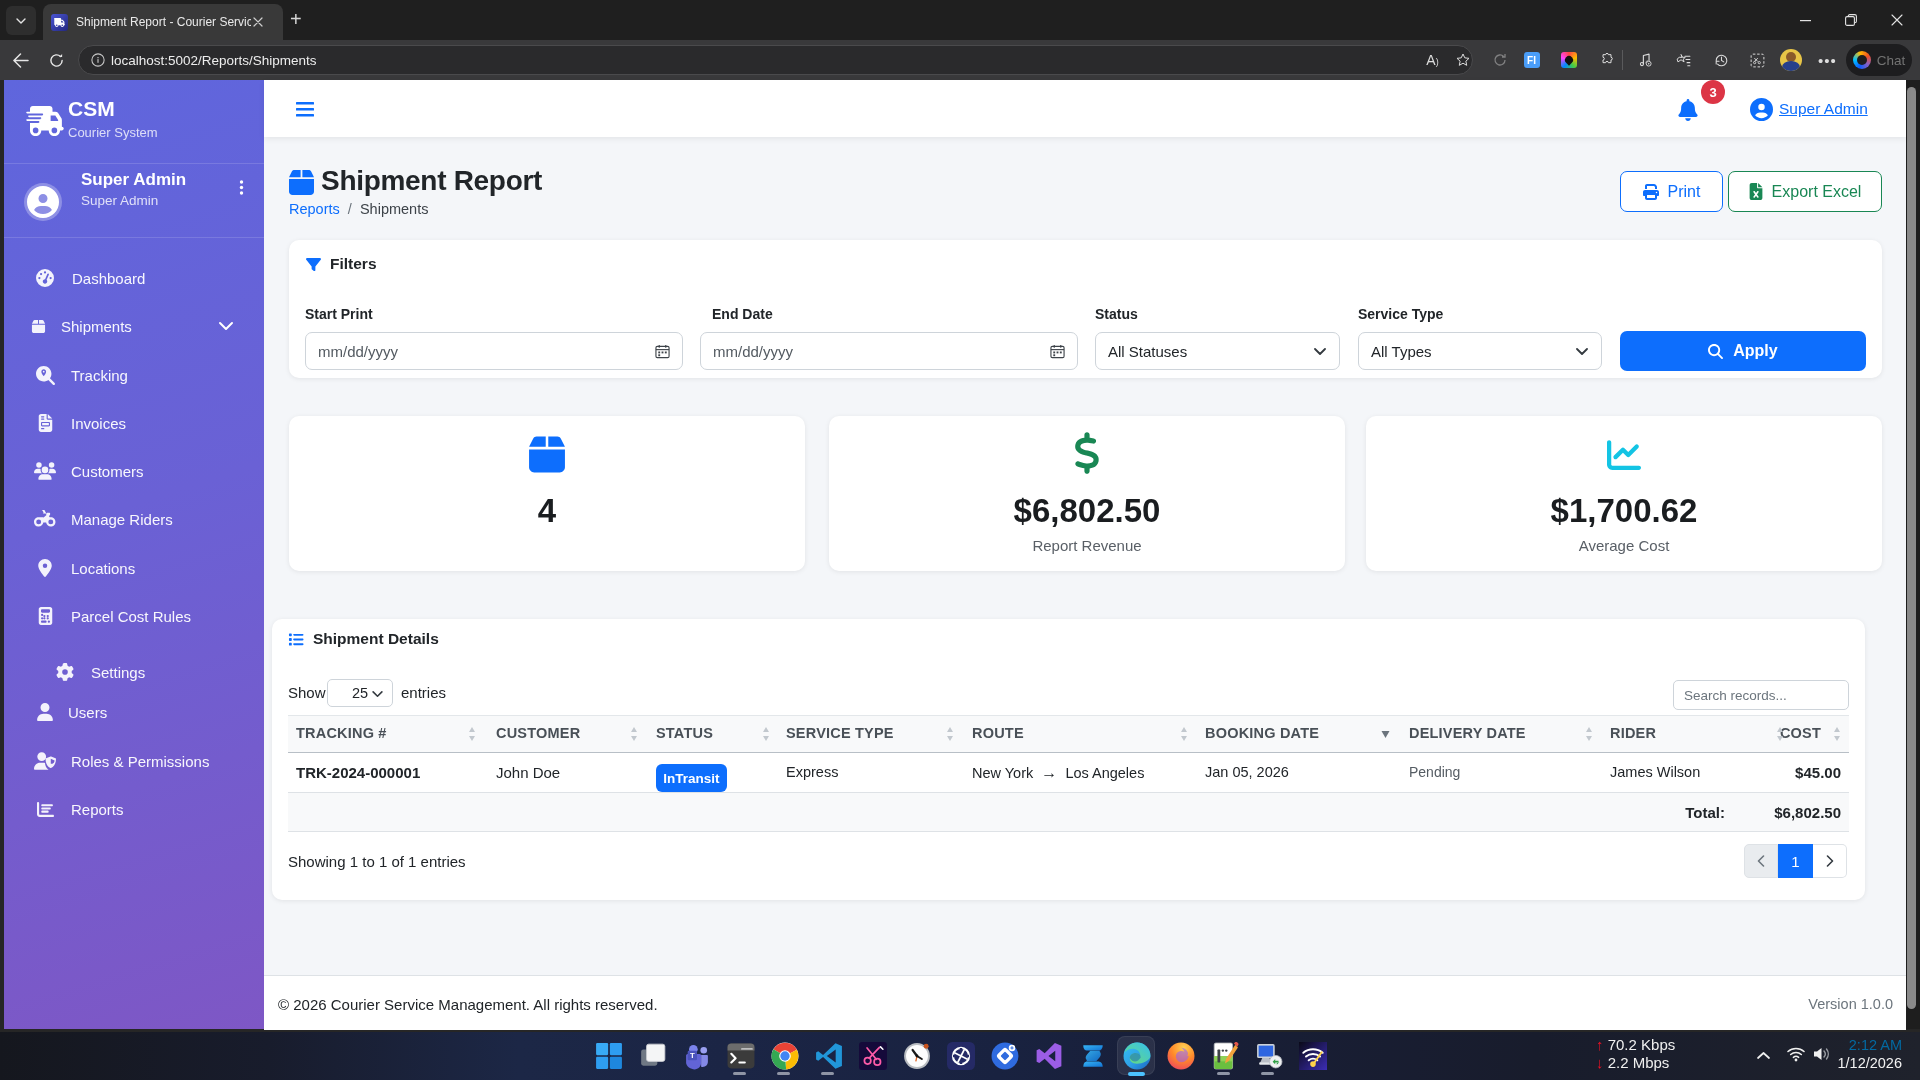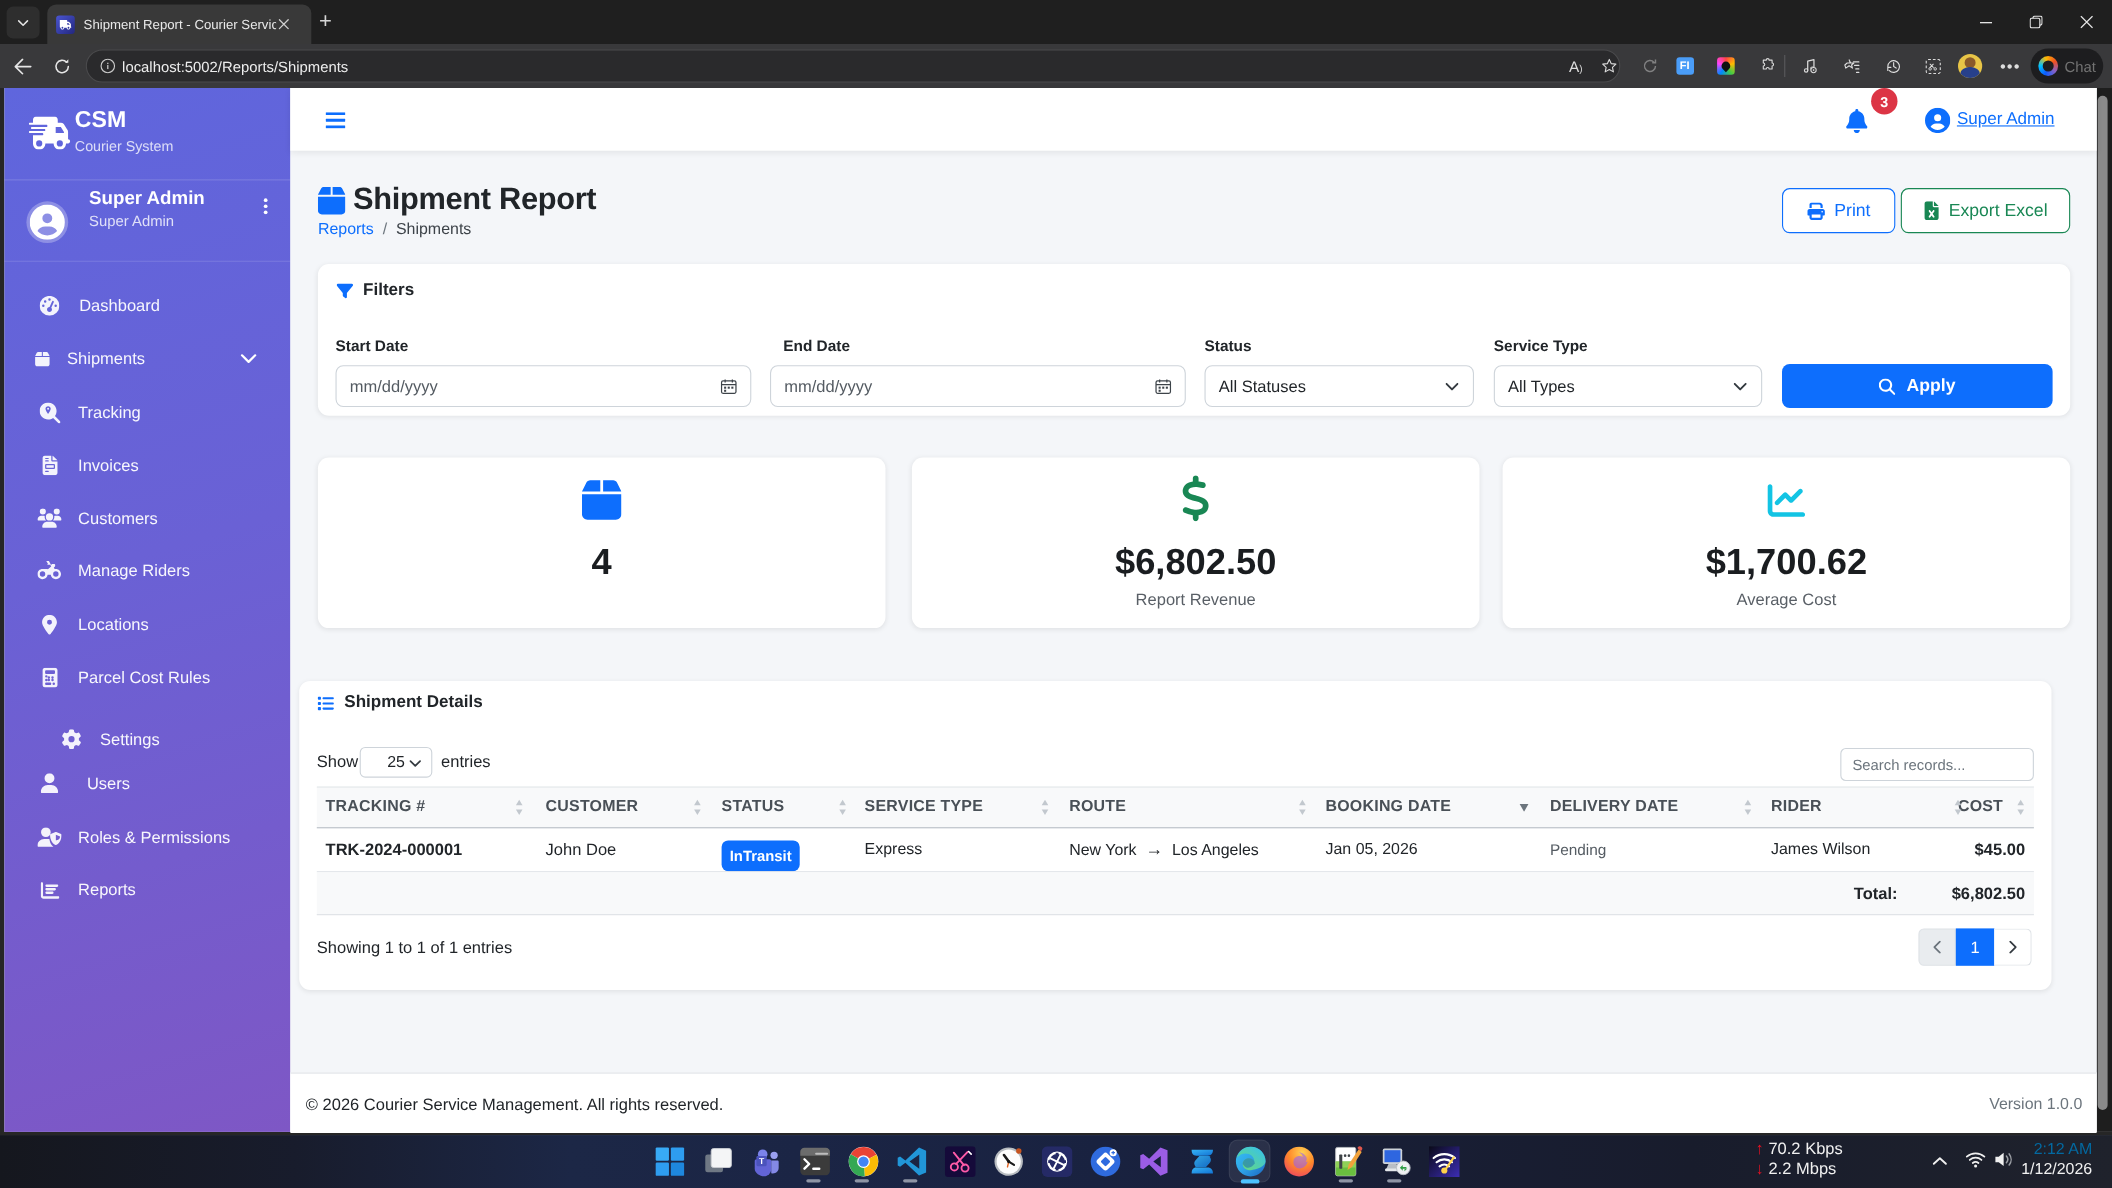--- a/index.html
+++ b/index.html
@@ -290,21 +290,21 @@
         </svg>
       </span>
       <span style="margin-left:12px;">Settings</span>
     </div>
   <div class="sb-item" style="top:612px;">
       <span class="ic">
         <svg width="16" height="18" viewBox="0 0 448 512">
           <path fill="rgba(255,255,255,0.92)" d="M224 256A128 128 0 1 0 224 0a128 128 0 1 0 0 256zm-45.7 48C79.8 304 0 383.8 0 482.3C0 498.7 13.3 512 29.7 512H418.3c16.4 0 29.7-13.3 29.7-29.7C448 383.8 368.2 304 269.7 304H178.3z"></path>
         </svg>
       </span>
-      <span style="margin-left:20px;text-align:center;">Users</span>
+      <span style="margin-left:9px;text-align:center;">Users</span>
     </div>
   <div class="sb-item" style="top:661px;">
       <span class="ic">
         <svg width="22" height="18" viewBox="0 0 640 512">
           <path fill="rgba(255,255,255,0.92)" d="M224 256A128 128 0 1 0 224 0a128 128 0 1 0 0 256zm-45.7 48C79.8 304 0 383.8 0 482.3C0 498.7 13.3 512 29.7 512H418.3c1.8 0 3.5-.2 5.3-.5c-76.3-55.1-99.8-141-103.1-200.2c-16.1-4.8-33.1-7.3-50.7-7.3H178.3zM625.9 177L497.1 123.4c-5.2-2.2-11.1-2.2-16.3 0L352 177c-9.7 4-16 13.5-16 24c0 101.4 37.8 214.8 142.3 262.2c5.1 2.3 10.9 2.3 16 0C598.7 415.8 640 302.4 640 201c0-10.5-6.3-20-14.1-24zM488 336V192l112 46.7C596.2 283.5 569.3 349 488 336z"></path>
         </svg>
       </span>
       <span style="margin-left:12px;">Roles &amp; Permissions</span>
     </div>
   <div class="sb-item" style="top:709px;">
@@ -350,21 +350,21 @@
         <path fill="#198754" d="M64 0C28.7 0 0 28.7 0 64V448c0 35.3 28.7 64 64 64H320c35.3 0 64-28.7 64-64V160H256c-17.7 0-32-14.3-32-32V0H64zM256 0V128H384L256 0zM155.7 250.2L192 302.1l36.3-51.9c7.6-10.9 22.6-13.5 33.4-5.9s13.5 22.6 5.9 33.4L221.3 344l46.4 66.2c7.6 10.9 5 25.8-5.9 33.4s-25.8 5-33.4-5.9L192 385.8l-36.3 51.9c-7.6 10.9-22.6 13.5-33.4 5.9s-13.5-22.6-5.9-33.4L162.7 344l-46.4-66.2c-7.6-10.9-5-25.8 5.9-33.4s25.8-5 33.4 5.9z"></path>
       </svg>
     <span style="color:#198754;font-size:16px;">Export Excel</span>
   </div>
 
   <div class="card" style="left:25px;top:160px;width:1593px;height:138px;">
     <svg style="position:absolute;left:17px;top:17px;" width="15" height="15" viewBox="0 0 512 512">
         <path fill="#0d6efd" d="M3.9 54.9C10.5 40.9 24.5 32 40 32H472c15.5 0 29.5 8.9 36.1 22.9s4.6 30.5-5.2 42.5L320 320.9V448c0 12.1-6.8 23.2-17.7 28.6s-23.9 4.2-33.5-3l-64-48c-8.1-6-12.8-15.5-12.8-25.6V320.9L9 97.3C-.7 85.4-2.8 68.8 3.9 54.9z"></path>
       </svg>
     <div style="position:absolute;left:41px;top:15px;font-size:15.5px;font-weight:700;color:#212529;">Filters</div>
-    <div class="lbl" style="position:absolute;left:16px;top:66px;">Start Date</div>
+    <div class="lbl" style="position:absolute;left:16px;top:66px;">Start Print</div>
     <div class="lbl" style="position:absolute;left:411px;top:66px;padding-left:12px;">End Date</div>
     <div class="lbl" style="position:absolute;left:806px;top:66px;">Status</div>
     <div class="lbl" style="position:absolute;left:1069px;top:66px;">Service Type</div>
     <div class="inp" style="left:16px;top:92px;width:378px;color:#545b62;">mm/dd/yyyy
       <svg style="position:absolute;right:12px;top:11px;" width="15" height="15" viewBox="0 0 16 16">
           <rect x="1" y="2.5" width="14" height="12" rx="1.5" stroke="#3d4349" stroke-width="1.2" fill="none"></rect>
           <path d="M1 6h14" stroke="#3d4349" stroke-width="1.2"></path>
           <path d="M4.5 1v3M11.5 1v3" stroke="#3d4349" stroke-width="1.2"></path>
           <rect x="3.5" y="8" width="2" height="2" fill="#3d4349"></rect>
           <rect x="7" y="8" width="2" height="2" fill="#3d4349"></rect>

